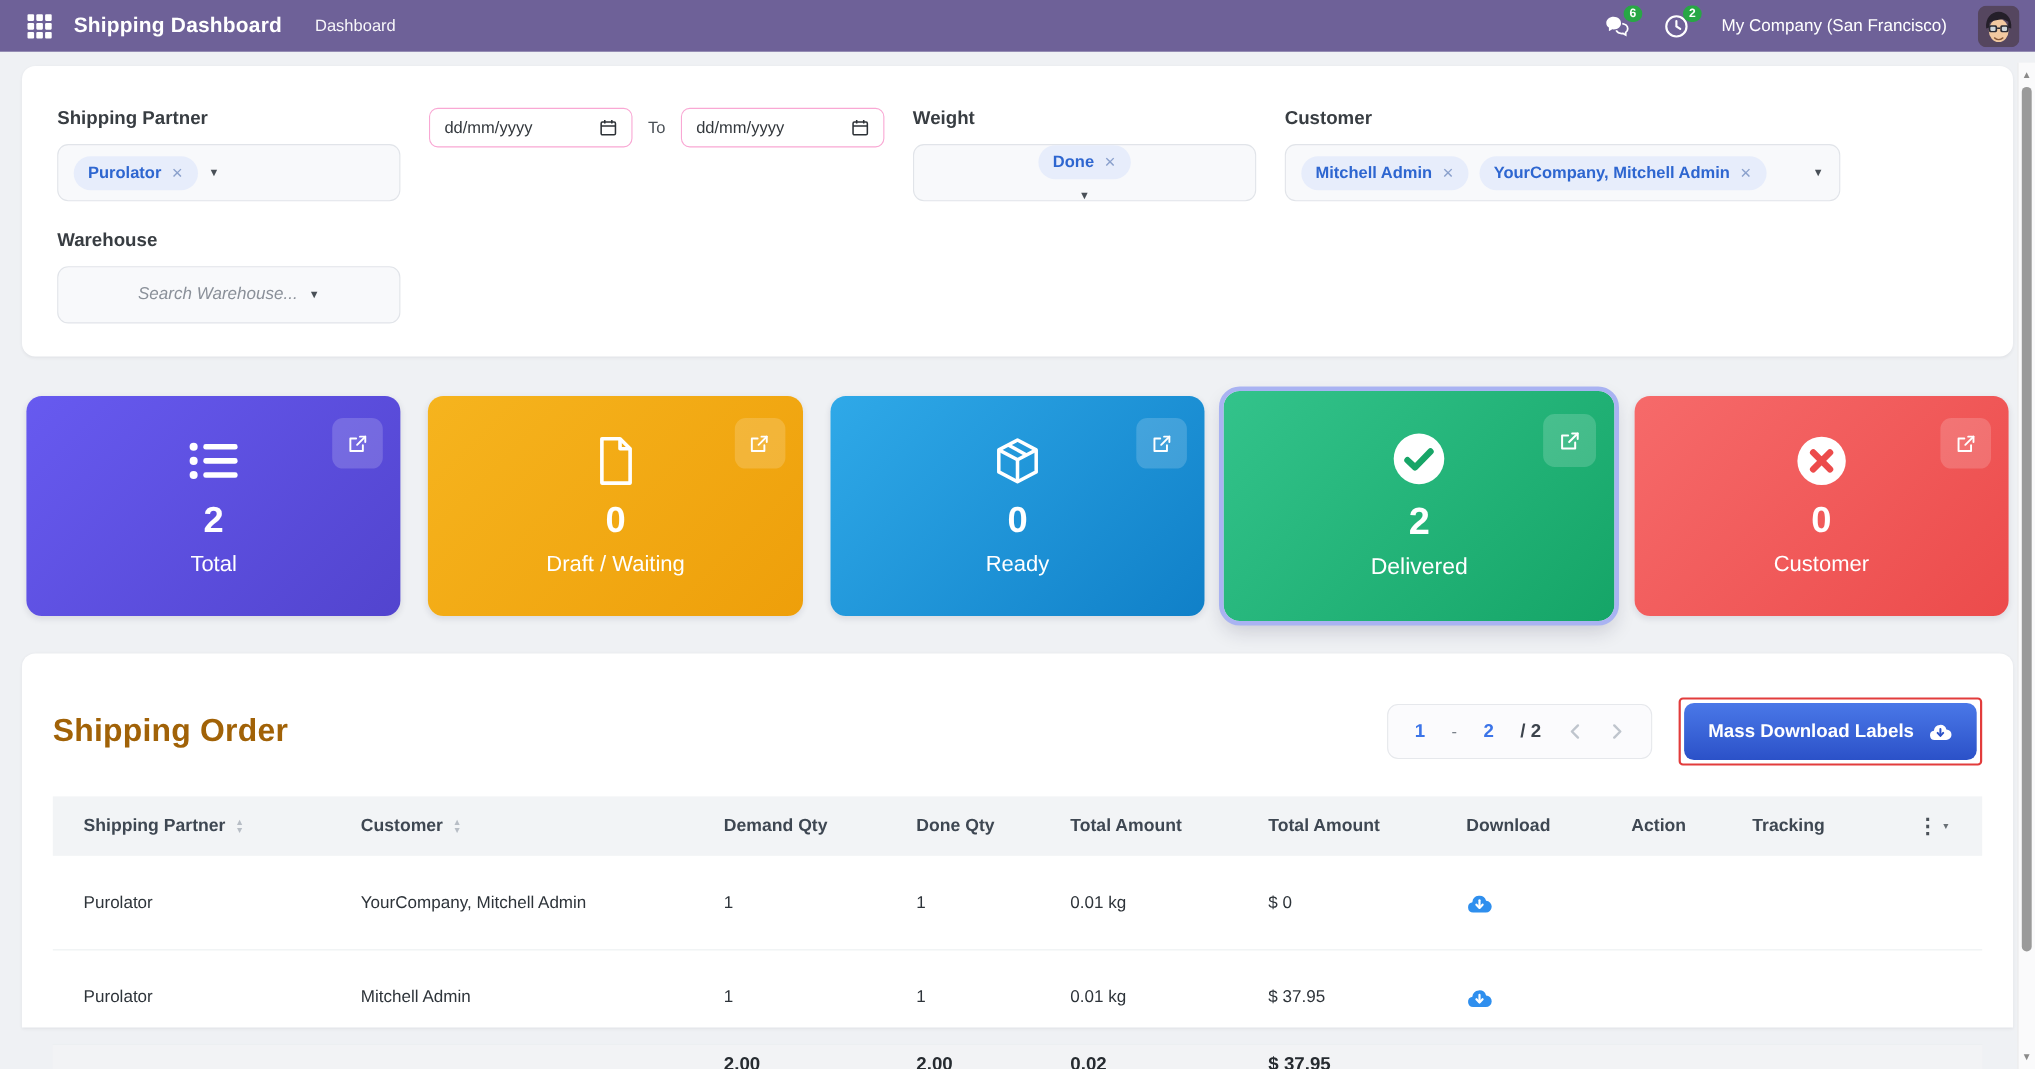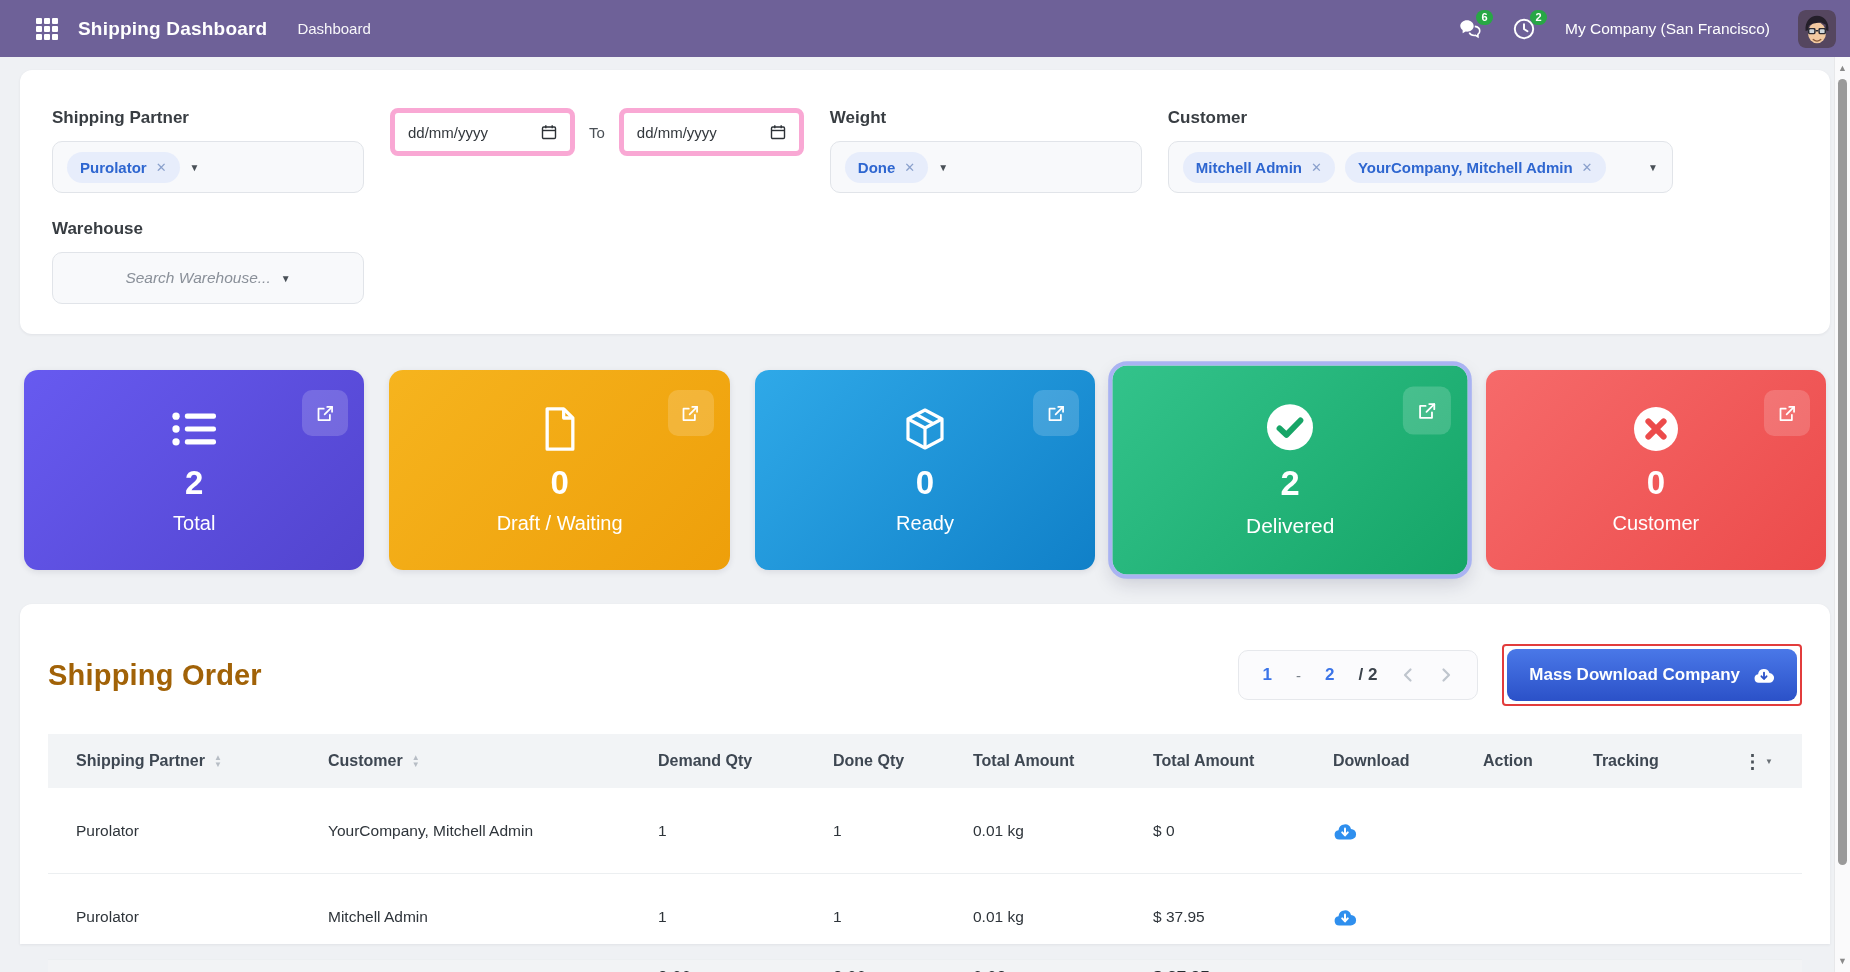--- a/index.html
+++ b/index.html
@@ -5,22 +5,22 @@
   * { margin:0; padding:0; box-sizing:border-box; }
   html,body { width:1850px; height:972px; overflow:hidden; }
   body {
     font-family:"Liberation Sans", sans-serif;
     background:#eff1f4;
     position:relative;
     color:#2e343a;
   }
   
   .navbar {
-    height:57px; background:#6e6198; display:flex; align-items:center;
-    padding:0 14px 0 28px; color:#fff;
+    height:47px; background:#6e6198; display:flex; align-items:center;
+    padding:0 14px 0 17px; color:#fff;
   }
   .apps-btn { width:38px; height:38px; display:flex; align-items:center; justify-content:center; border-radius:4px; cursor:pointer; }
   .apps-grid { display:grid; grid-template-columns:repeat(3,6px); grid-template-rows:repeat(3,6px); gap:2px; }
   .apps-grid span { background:#fff; border-radius:1px; }
   .nav-title { font-size:19px; font-weight:700; margin-left:12px; letter-spacing:.2px; }
   .nav-menu-item { font-size:15px; margin-left:30px; color:rgba(255,255,255,.95); cursor:pointer;text-align:center; }
   .nav-right { margin-left:auto; display:flex; align-items:center; gap:28px; }
   .systray-icon { position:relative; width:26px; height:26px; cursor:pointer; display:flex; align-items:center; justify-content:center; }
   .badge {
     position:absolute; top:-6px; right:-10px; background:#28a745; color:#fff;
@@ -43,27 +43,27 @@
   }
   .tag-pill {
     background:#e7edfb; color:#2e66d0; font-weight:700; font-size:15px;
     padding:7px 13px; border-radius:999px; display:inline-flex; align-items:center; gap:9px; white-space:nowrap;
   }
   .tag-close { color:#8aa0cc; font-size:13px; font-weight:400; cursor:pointer; }
   .caret { font-size:10px; color:#495057; }
   .caret.end { margin-left:auto; }
   .date-wrap { display:flex; align-items:center; gap:14px; }
   .date-input {
-    background:#fff; border:5px solid #f9a8d4; border-radius:8px; height:48px; width:185px;
+    background:#fff; border:1px solid #f9a8d4; border-radius:8px; height:36px; width:185px;
     display:flex; align-items:center; justify-content:space-between; padding:0 13px;
     font-size:15px; color:#33383d; cursor:pointer;
   }
   .to-label { font-size:15px; color:#4a5056; }
   .placeholder-text { font-style:italic; color:#8a9099; font-size:15.5px; }
-  .w-partner { width:312px; } .w-status { width:312px; } .w-customer { width:505px; } .w-warehouse { width:312px;justify-content:center; }
+  .w-partner { width:312px; } .w-status { width:312px;flex-direction:column; } .w-customer { width:505px; } .w-warehouse { width:312px;justify-content:center; }
   .row2 { margin-top:26px; }
 
   
   .cards-row { display:flex; gap:25px; margin:36px 24px 0 24px; }
   .stat-card {
     flex:1; height:200px; border-radius:14px; color:#fff; position:relative;
     display:flex; flex-direction:column; align-items:center; justify-content:center; gap:13px;
     cursor:pointer; box-shadow:0 2px 6px rgba(30,30,60,.10);
   }
   .stat-card.selected {
@@ -364,21 +364,21 @@
             </svg>
         </span>
         <span class="chev">
           <svg width="14" height="16" viewBox="0 0 14 16">
               <path d="M4.5 2.5 10 8l-5.5 5.5" fill="none" stroke="#bfc5cd" stroke-width="2.2" stroke-linecap="round" stroke-linejoin="round"></path>
             </svg>
         </span>
       </div>
       <div class="dl-outline">
         <button class="mass-dl-btn">
-          <span>Mass Download Company</span>
+          <span>Mass Download Labels</span>
           <svg width="22" height="20" viewBox="0 0 24 22">
             <path d="M6.2 19.5a4.7 4.7 0 0 1-.7-9.33A6.4 6.4 0 0 1 18 8.9a4.3 4.3 0 0 1-.4 10.6z" fill="#fff"></path>
             <path d="M12 8.5v6.2" stroke="#2b51c8" stroke-width="2" stroke-linecap="round"></path>
             <path d="M9.2 12.4 12 15.4l2.8-3" fill="none" stroke="#2b51c8" stroke-width="2" stroke-linecap="round" stroke-linejoin="round"></path>
           </svg>
         </button>
       </div>
     </div>
   </div>
 

